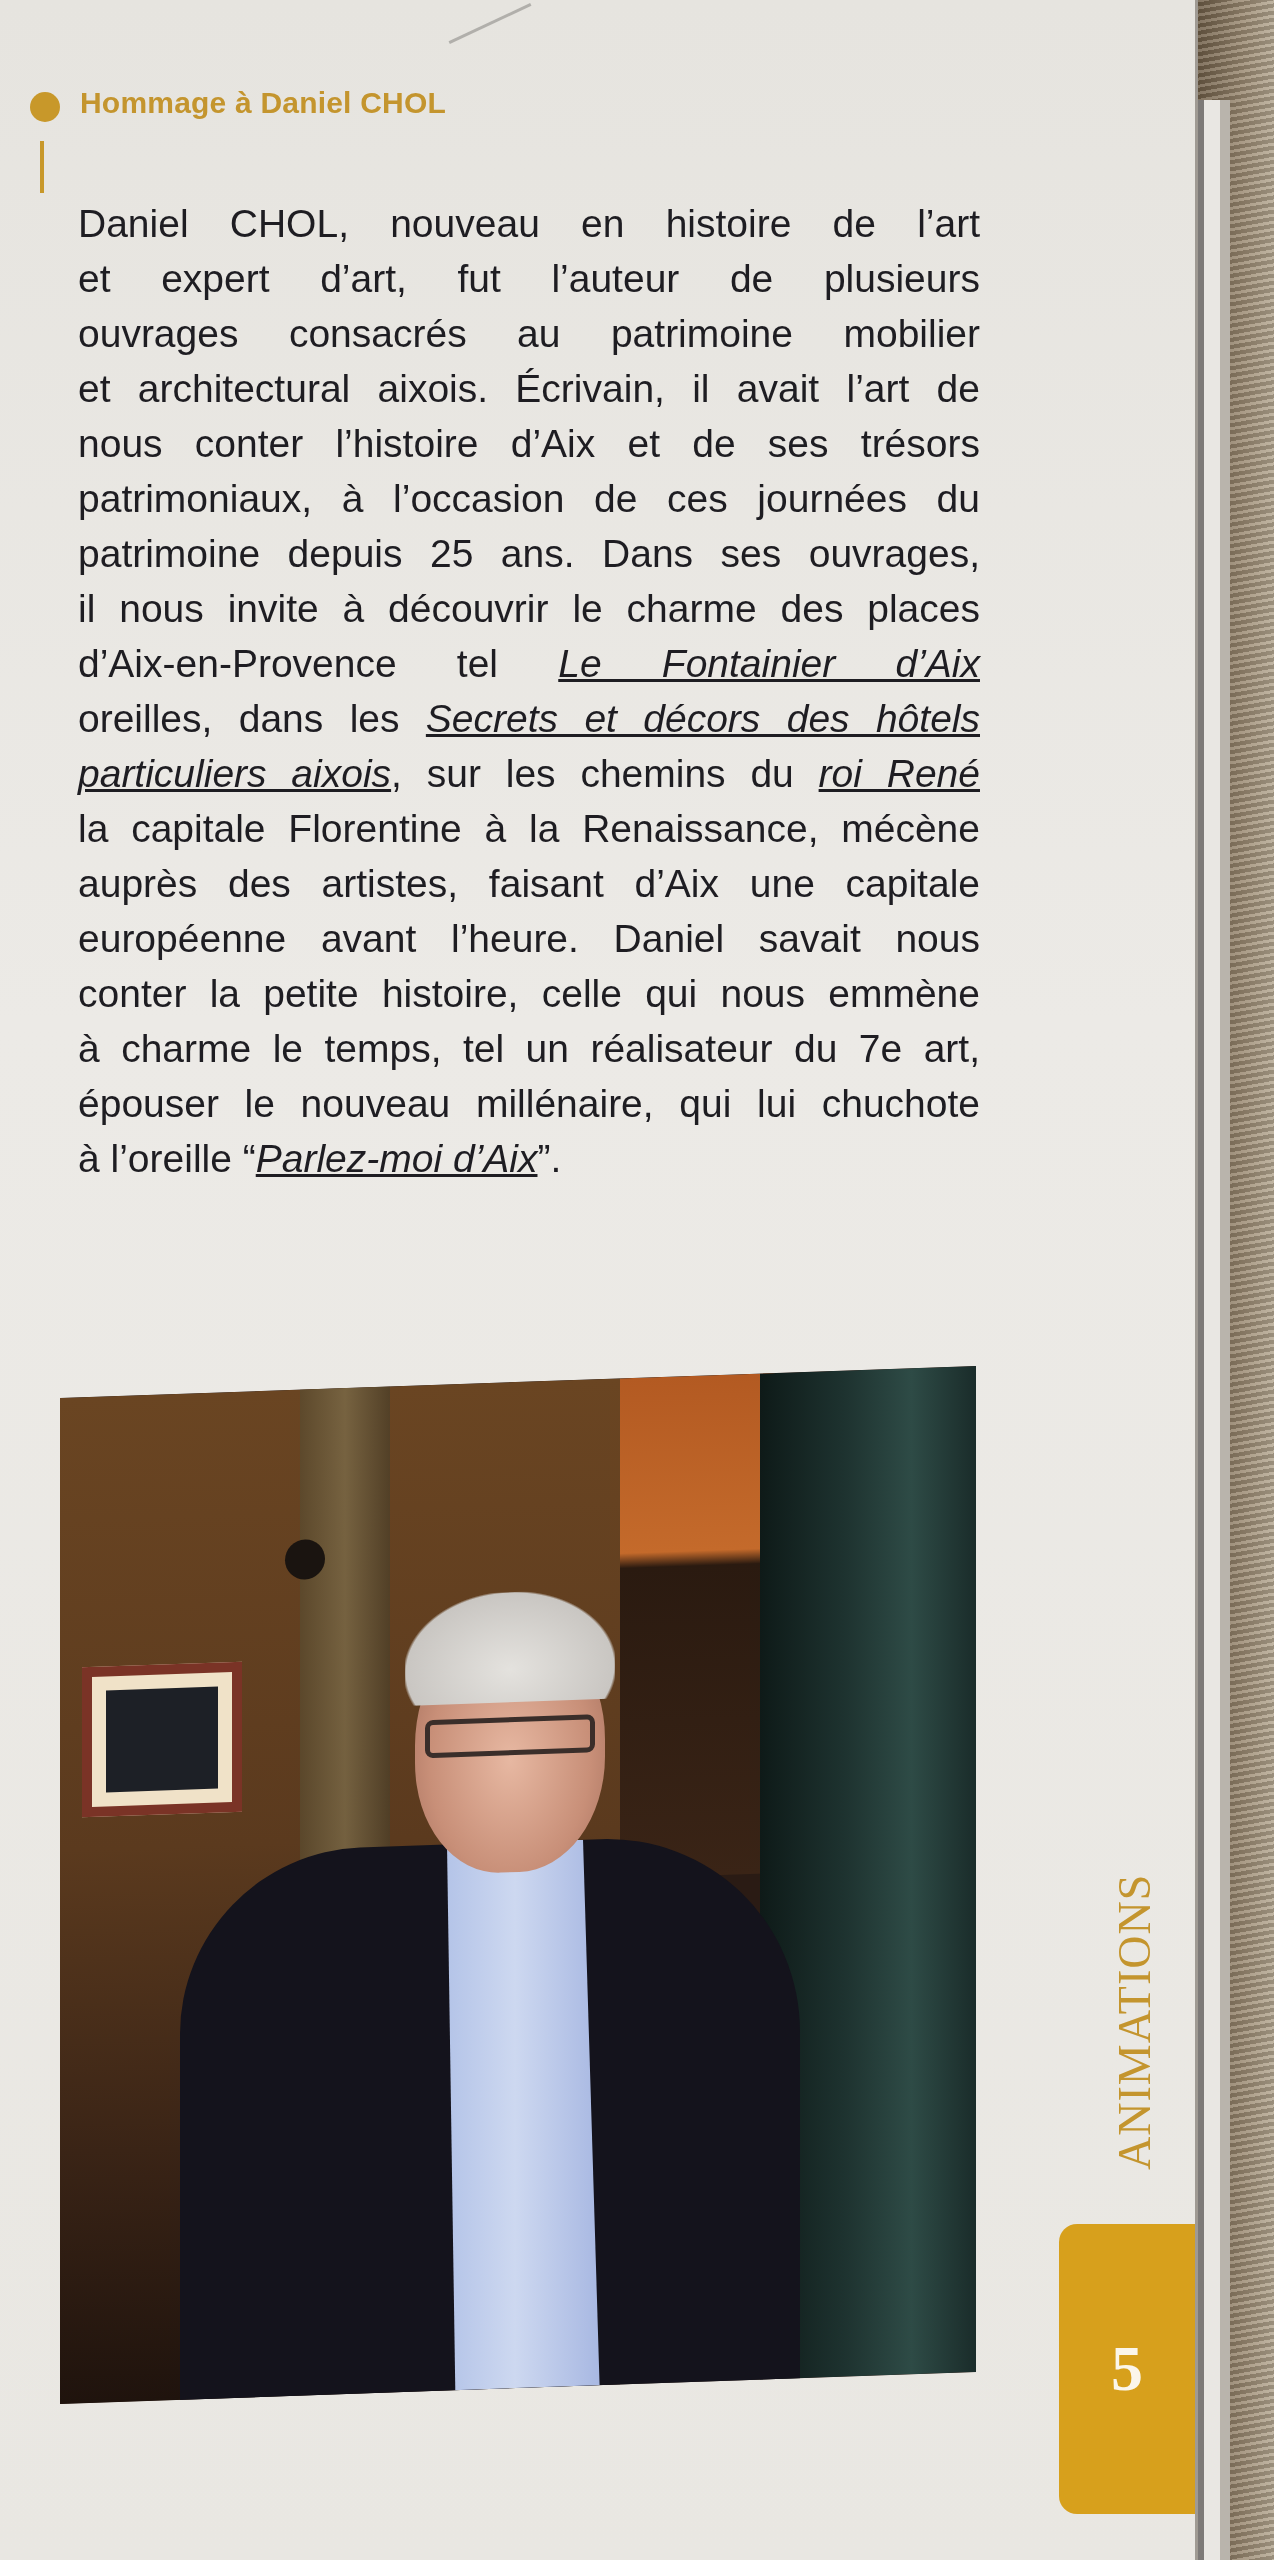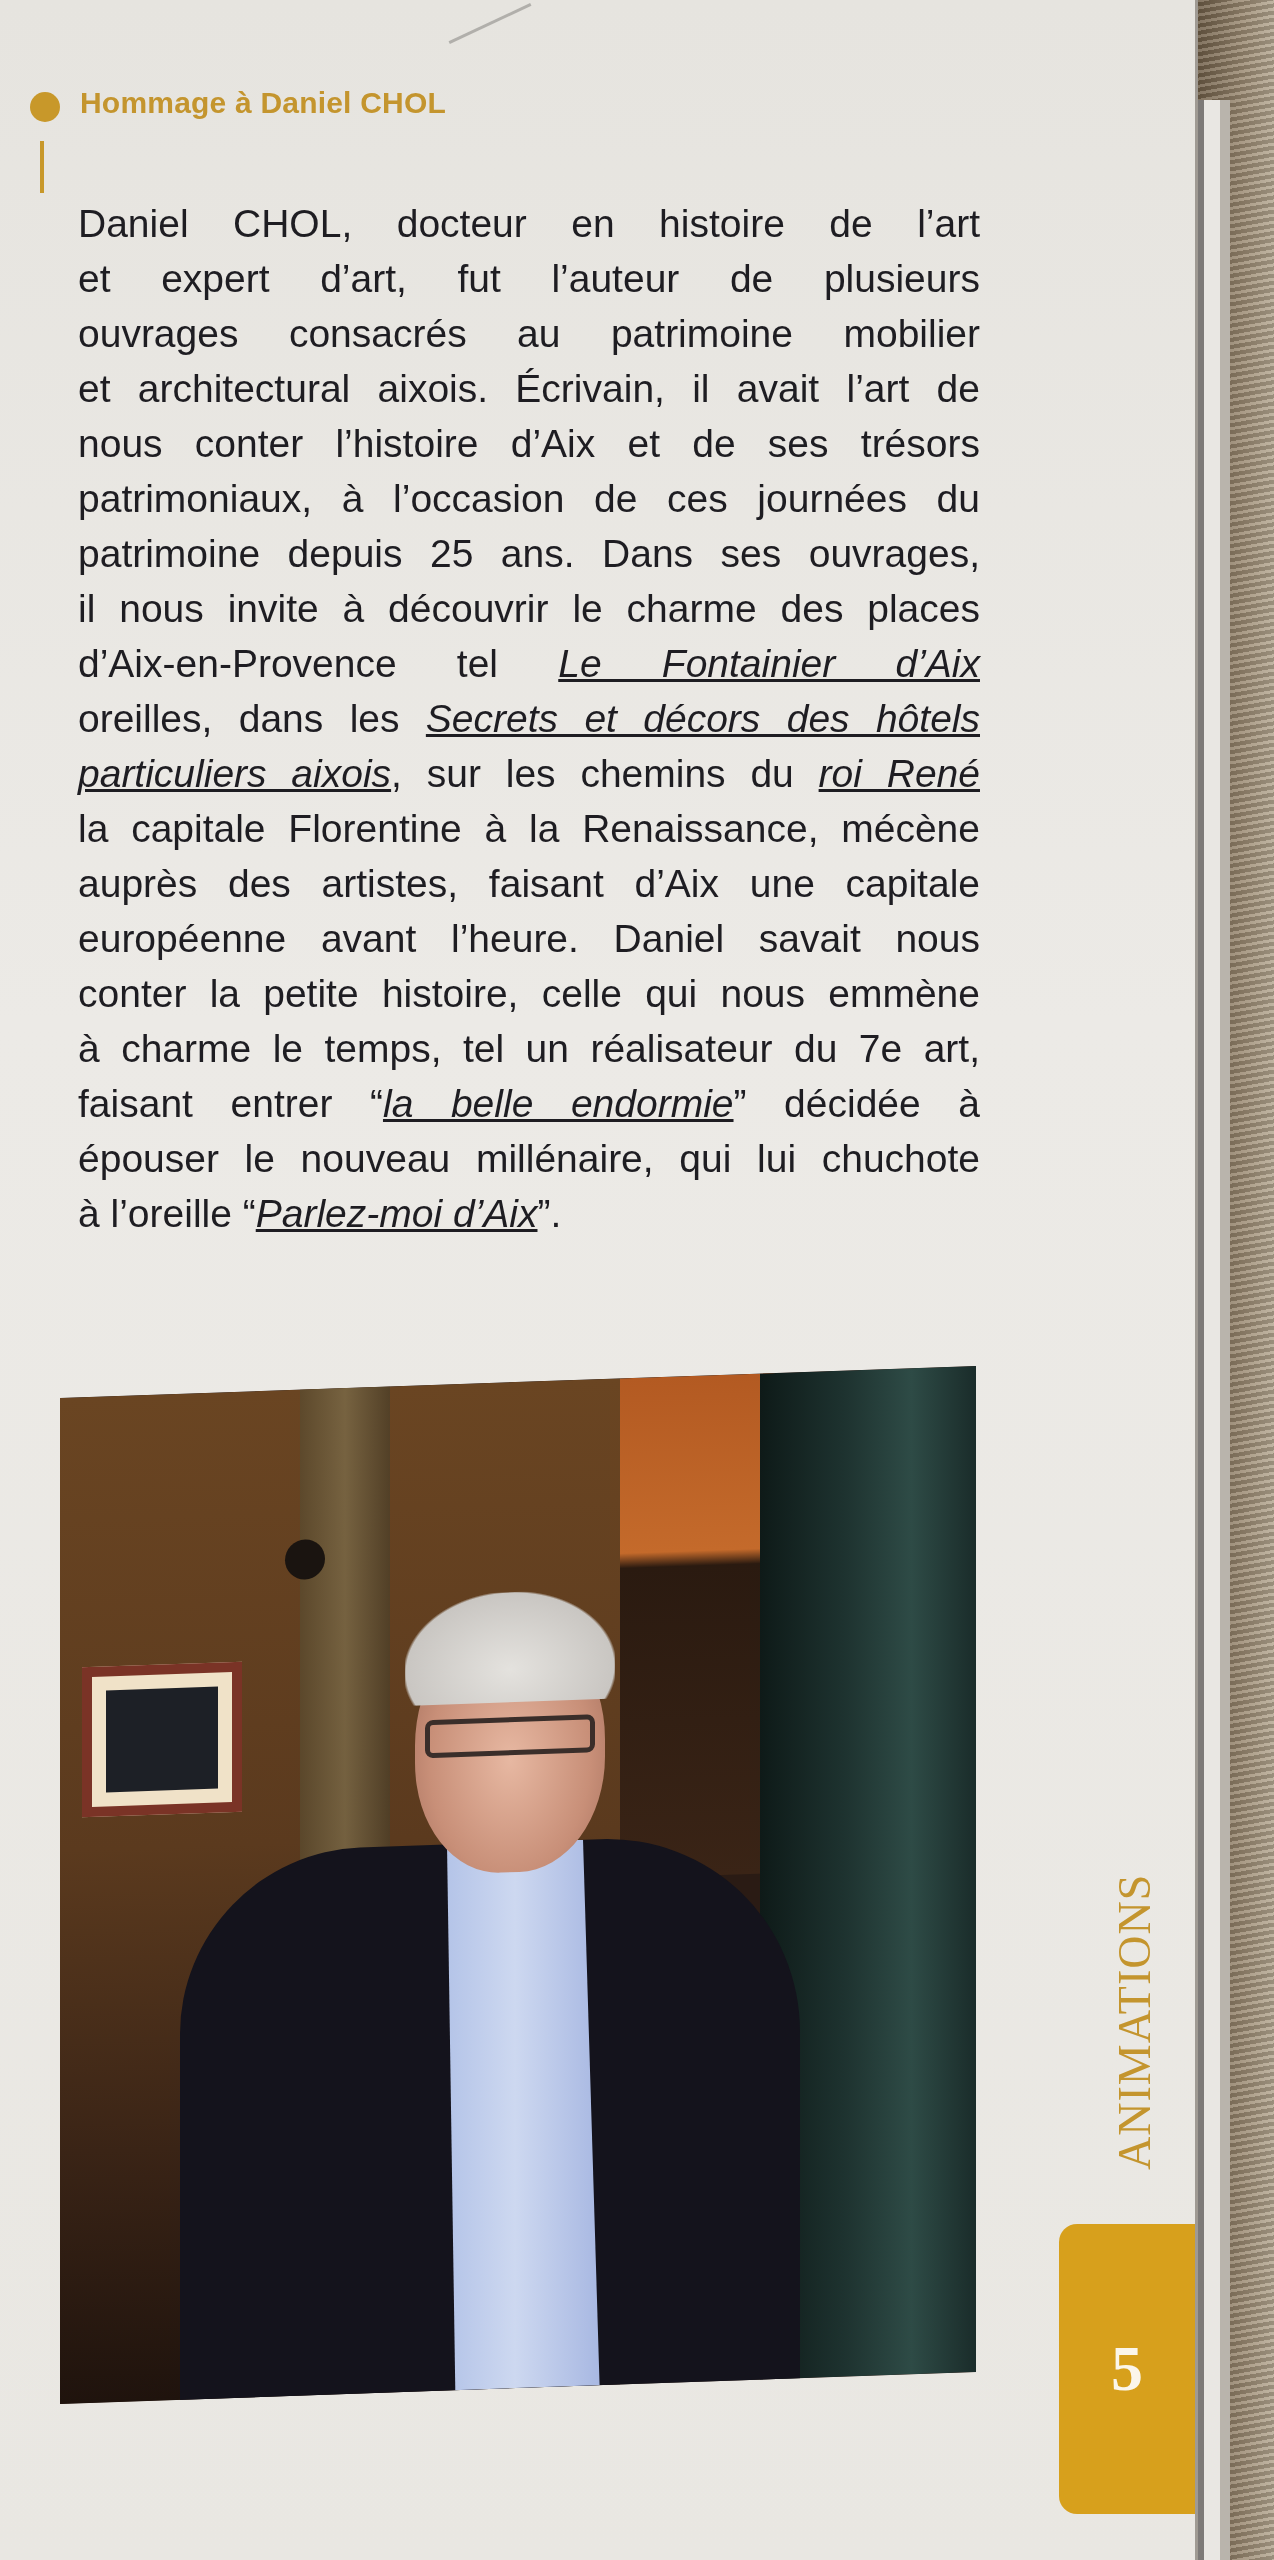--- a/index.html
+++ b/index.html
@@ -94,37 +94,36 @@
 <div class="under-page"></div>
 
 <div class="page">
   <div class="scratch"></div>
 
   <div class="bullet-dot"></div>
   <div class="bullet-line"></div>
   <div class="heading">Hommage à Daniel CHOL</div>
 
   <div class="body-text" id="body-text">
-      <span class="line"><span>Daniel CHOL, docteur en histoire de l’art</span></span>
+      <span class="line"><span>Daniel CHOL, nouveau en histoire de l’art</span></span>
       <span class="line"><span>et expert d’art, fut l’auteur de plusieurs</span></span>
       <span class="line"><span>ouvrages consacrés au patrimoine mobilier</span></span>
       <span class="line"><span>et architectural aixois. Écrivain, il avait l’art de</span></span>
       <span class="line"><span>nous conter l’histoire d’Aix et de ses trésors</span></span>
       <span class="line"><span>patrimoniaux, à l’occasion de ces journées du</span></span>
       <span class="line"><span>patrimoine depuis 25 ans. Dans ses ouvrages,</span></span>
       <span class="line"><span>il nous invite à découvrir le charme des places</span></span>
       <span class="line"><span>d’Aix-en-Provence tel </span><i>Le Fontainier d’Aix</i></span>
       <span class="line"><span>oreilles, dans les </span><i>Secrets et décors des hôtels</i></span>
       <span class="line"><i>particuliers aixois</i><span>, sur les chemins du </span><i>roi René</i></span>
       <span class="line"><span>la capitale Florentine à la Renaissance, mécène</span></span>
       <span class="line"><span>auprès des artistes, faisant d’Aix une capitale</span></span>
       <span class="line"><span>européenne avant l’heure. Daniel savait nous</span></span>
       <span class="line"><span>conter la petite histoire, celle qui nous emmène</span></span>
       <span class="line"><span>à charme le temps, tel un réalisateur du 7e art,</span></span>
-      <span class="line"><span>faisant entrer “</span><i>la belle endormie</i><span>” décidée à</span></span>
       <span class="line"><span>épouser le nouveau millénaire, qui lui chuchote</span></span>
       <span class="line last"><span>à l’oreille “</span><i>Parlez-moi d’Aix</i><span>”.</span></span>
     </div>
 
   <div class="photo" title="Portrait of an elderly man with white hair and glasses, wearing a dark jacket and light blue shirt, standing in a doorway">
     <div class="wall"></div>
     <div class="pillar"></div>
     <div class="frame"></div>
     <div class="sconce"></div>
     <div class="doorway"></div>

